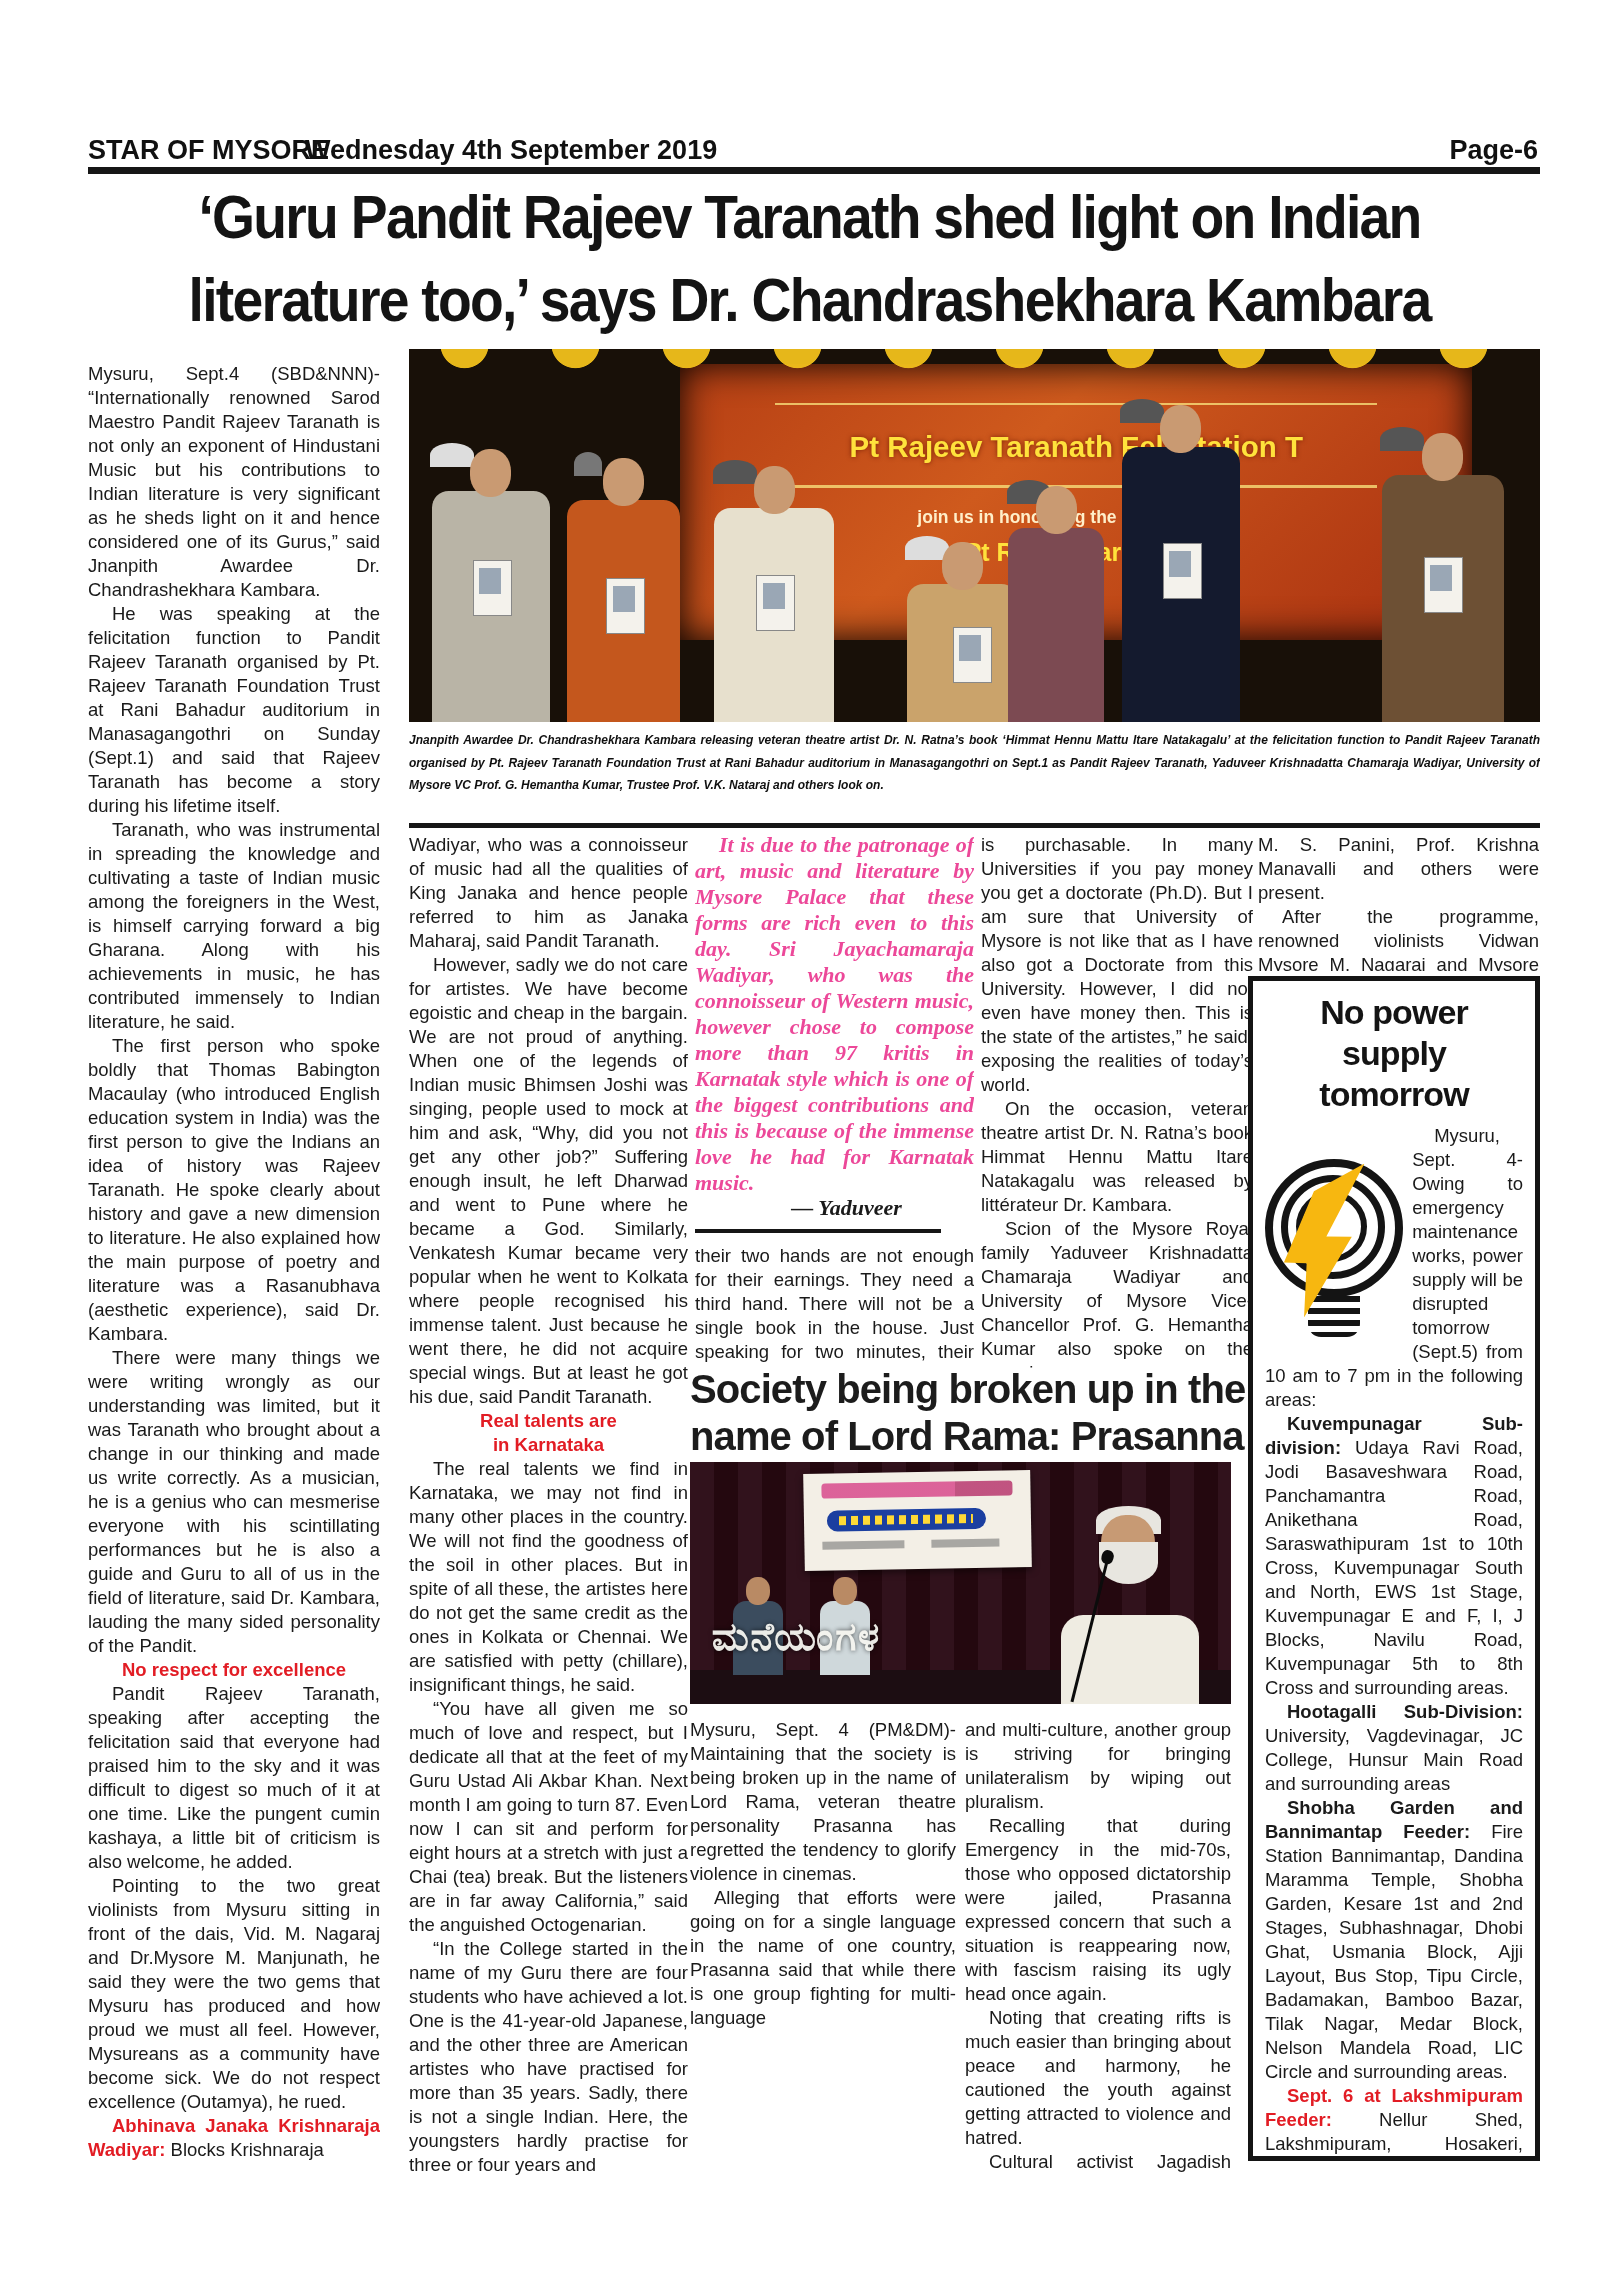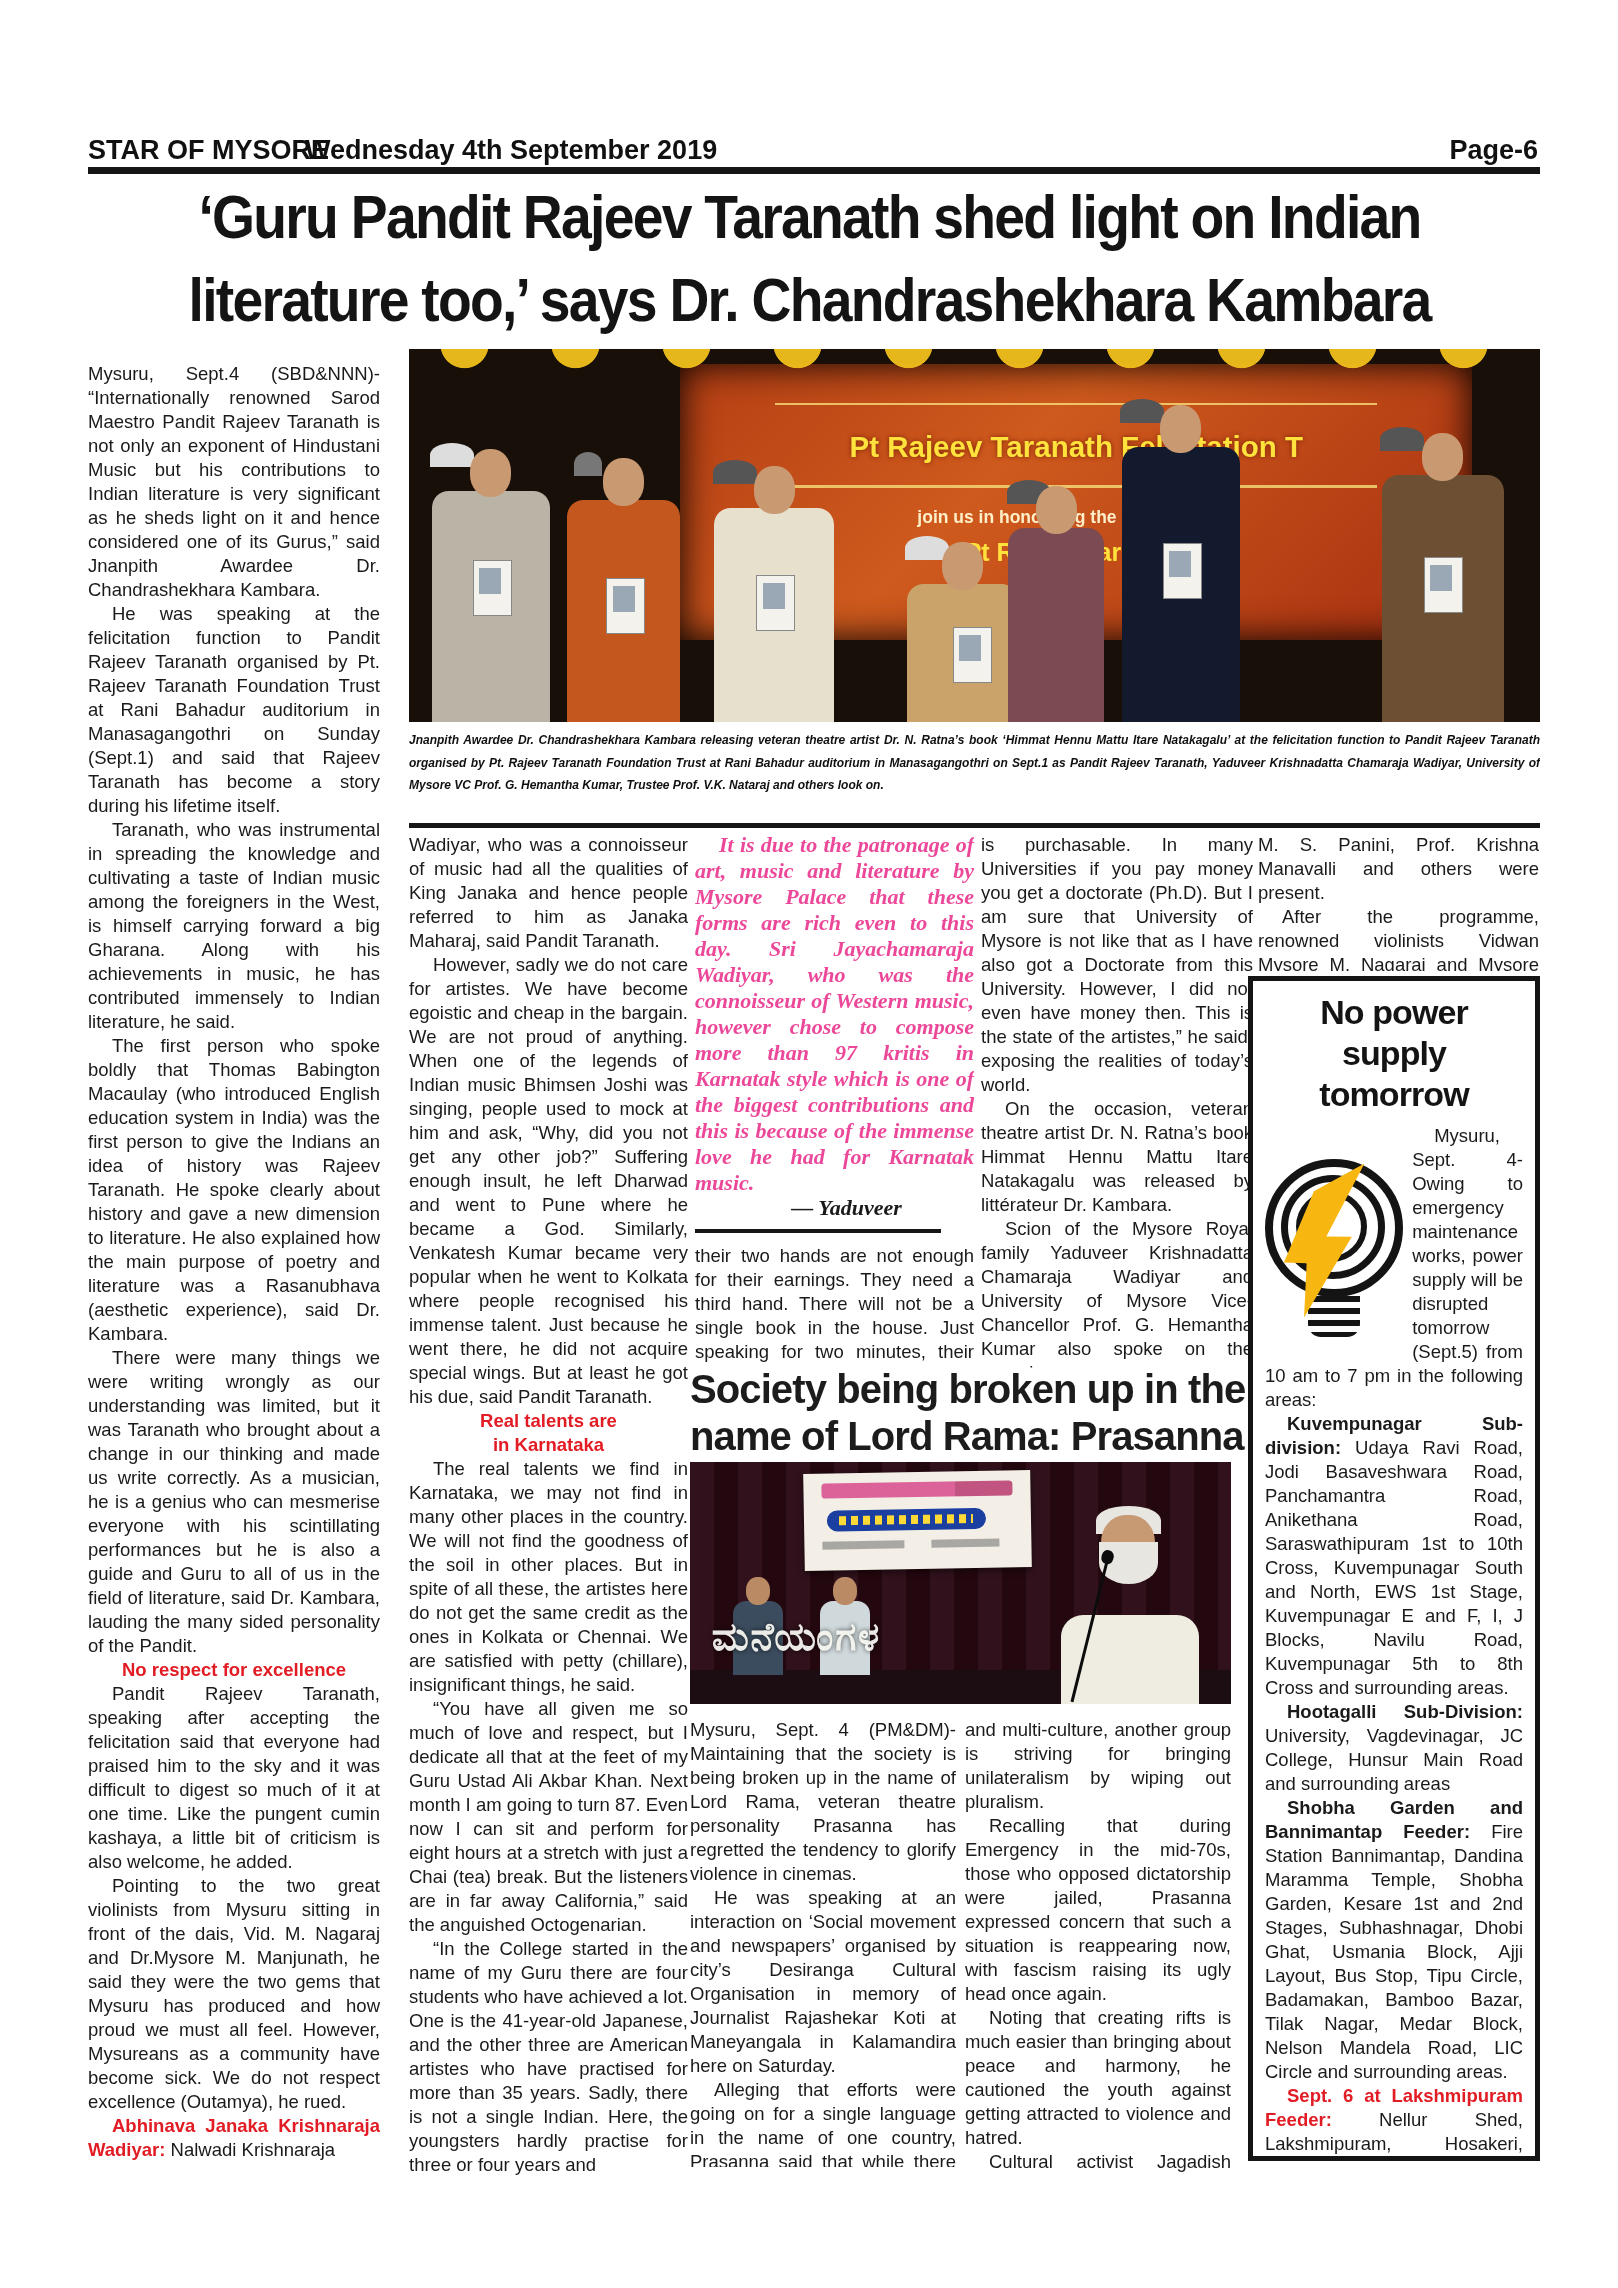--- a/index.html
+++ b/index.html
@@ -114,21 +114,21 @@
 
   <div class="col" style="left:88px;top:362px;width:292px;height:1823px;">
     <p class="noindent">Mysuru, Sept.4 (SBD&amp;NNN)- “Internationally renowned Sarod Maestro Pandit Rajeev Taranath is not only an exponent of Hindustani Music but his contributions to Indian literature is very significant as he sheds light on it and hence considered one of its Gurus,”  said Jnanpith Awardee Dr. Chandrashekhara Kambara.</p>
     <p>He was speaking at the felicitation function to Pandit Rajeev Taranath organised by Pt. Rajeev Taranath Foundation Trust at Rani Bahadur auditorium in Manasagangothri on Sunday (Sept.1) and said that Rajeev Taranath has become a story during his lifetime itself.</p>
     <p>Taranath, who was instrumental in spreading the knowledge and cultivating a taste of Indian music among the foreigners in the West, is himself carrying forward a big Gharana. Along with his achievements in music, he has contributed immensely to Indian literature, he said.</p>
     <p>The first person who spoke boldly that Thomas Babington Macaulay (who introduced English education system in India) was the first person to give the Indians an idea of history was Rajeev Taranath. He spoke clearly about history and gave a new dimension to literature. He also explained how the main purpose of poetry and literature was a Rasanubhava (aesthetic experience), said Dr. Kambara.</p>
     <p>There were many things we were writing wrongly as our understanding was limited, but it was Taranath who brought about a change in our thinking and made us write correctly. As a musician, he is a genius who can mesmerise everyone with his scintillating performances but he is also a guide and Guru to all of us in the field of literature, said Dr. Kambara, lauding the many sided personality of the Pandit.</p>
     <p class="subhead">No respect for excellence</p>
     <p>Pandit Rajeev Taranath, speaking after accepting the felicitation said that everyone had praised him to the sky and it was difficult to digest so much of it at one time. Like the pungent cumin kashaya, a little bit of criticism is also welcome, he added.</p>
     <p>Pointing to the two great violinists from Mysuru sitting in front of the dais, Vid. M. Nagaraj and  Dr.Mysore M. Manjunath, he said they were the two gems that Mysuru has produced and how proud we must all feel. However, Mysureans as a community have become sick. We do not respect excellence (Outamya), he rued.</p>
-    <p><span class="leadred">Abhinava Janaka Krishnaraja Wadiyar:</span><span> Nalwadi Krishnaraja</span></p>
+    <p><span class="leadred">Abhinava Janaka Krishnaraja Wadiyar:</span><span> Blocks Krishnaraja</span></p>
   </div>
 
   <div class="photo1">
     <div class="p1-banner">
       <div class="p1-trim" style="top:14%;"></div>
       <div class="p1-trim" style="top:44%;"></div>
       <div class="p1-btitle">Pt Rajeev Taranath Felicitation T</div>
       <div class="p1-invite">join us in honouring the distinguished</div>
       <div class="p1-bname">Pt Rajeev Taranath</div>
       <div class="p1-btime">30 pm</div>
@@ -252,21 +252,20 @@
     <div class="p2-overlay">ಮನೆಯಂಗಳ</div>
     <div class="p2-speaker-hair"></div>
     <div class="p2-speaker-head"></div>
     <div class="p2-speaker-beard"></div>
     <div class="p2-speaker-body"></div>
     <div class="p2-mic"></div>
   </div>
 
   <div class="col" style="left:690px;top:1718px;width:266px;height:449px;">
     <p class="noindent">Mysuru, Sept. 4 (PM&amp;DM)- Maintaining that the society is being broken up in the name of Lord Rama, veteran theatre personality Prasanna has regretted the tendency to glorify violence in cinemas.</p>
-    <p>He was speaking at an interaction on ‘Social movement and newspapers’ organised by city’s Desiranga Cultural Organisation in memory of Journalist Rajashekar Koti at Maneyangala in Kalamandira here on Saturday.</p>
     <p>Alleging that efforts were going on for a single language in the name of one country, Prasanna said that while there is one group fighting for multi-language</p>
   </div>
   <div class="col" style="left:965px;top:1718px;width:266px;height:461px;">
     <p class="noindent">and multi-culture, another group is striving for bringing unilateralism by wiping out pluralism.</p>
     <p>Recalling that during Emergency in the mid-70s, those who opposed dictatorship were jailed, Prasanna expressed concern that such a situation is reappearing now, with fascism raising its ugly head once again.</p>
     <p>Noting that creating rifts is much easier than bringing about peace and harmony, he cautioned the youth against getting attracted to violence and hatred.</p>
     <p>Cultural activist Jagadish Koppa, Desiranga’s Krishna Janamana, B.S. Dinamani and others were present.</p>
   </div>
 
 </div>

